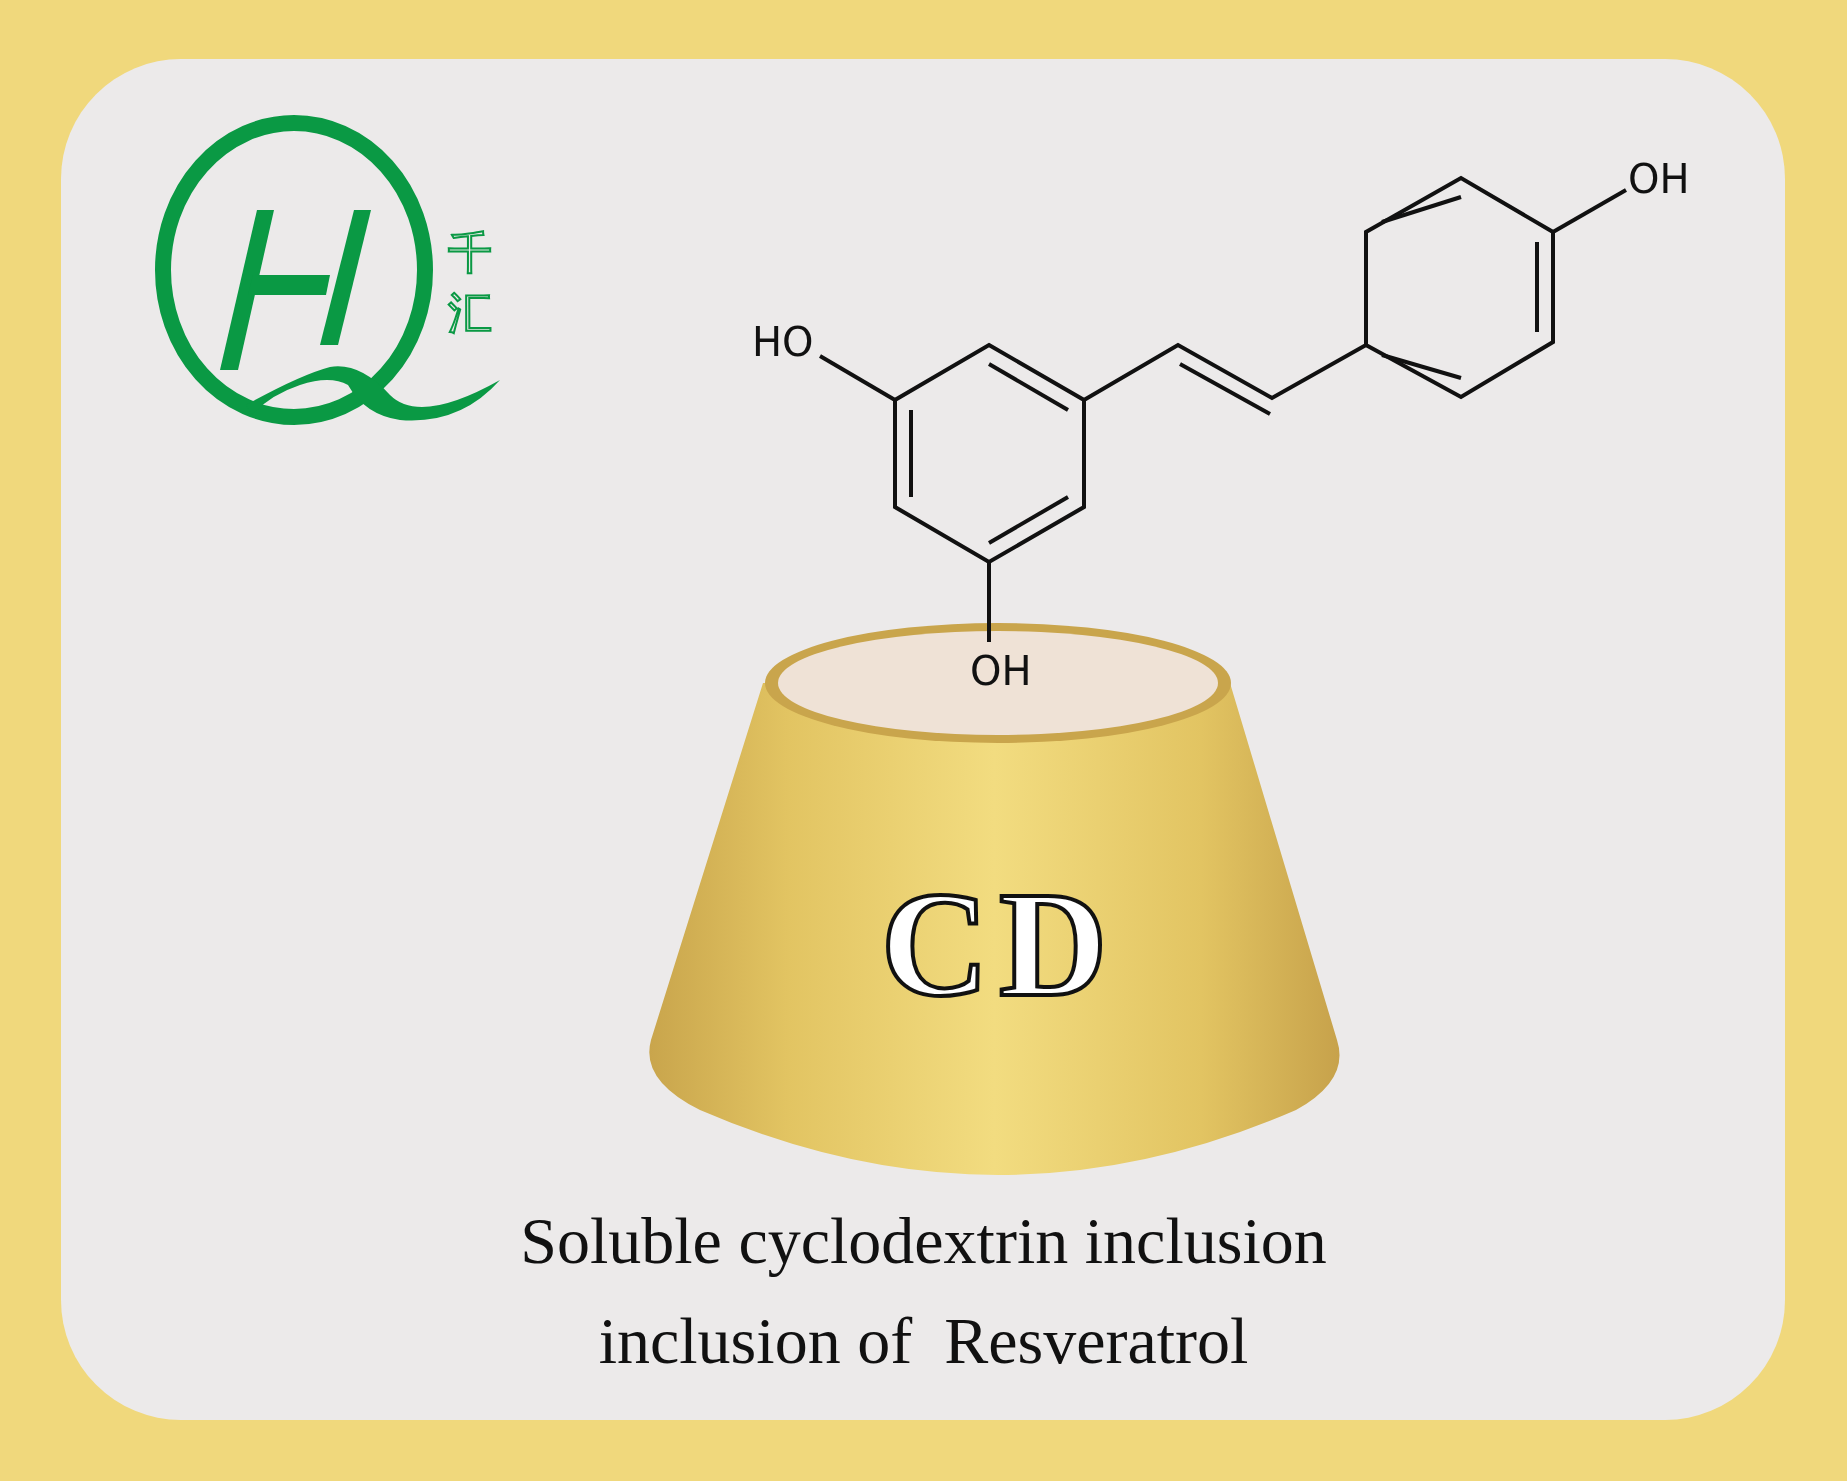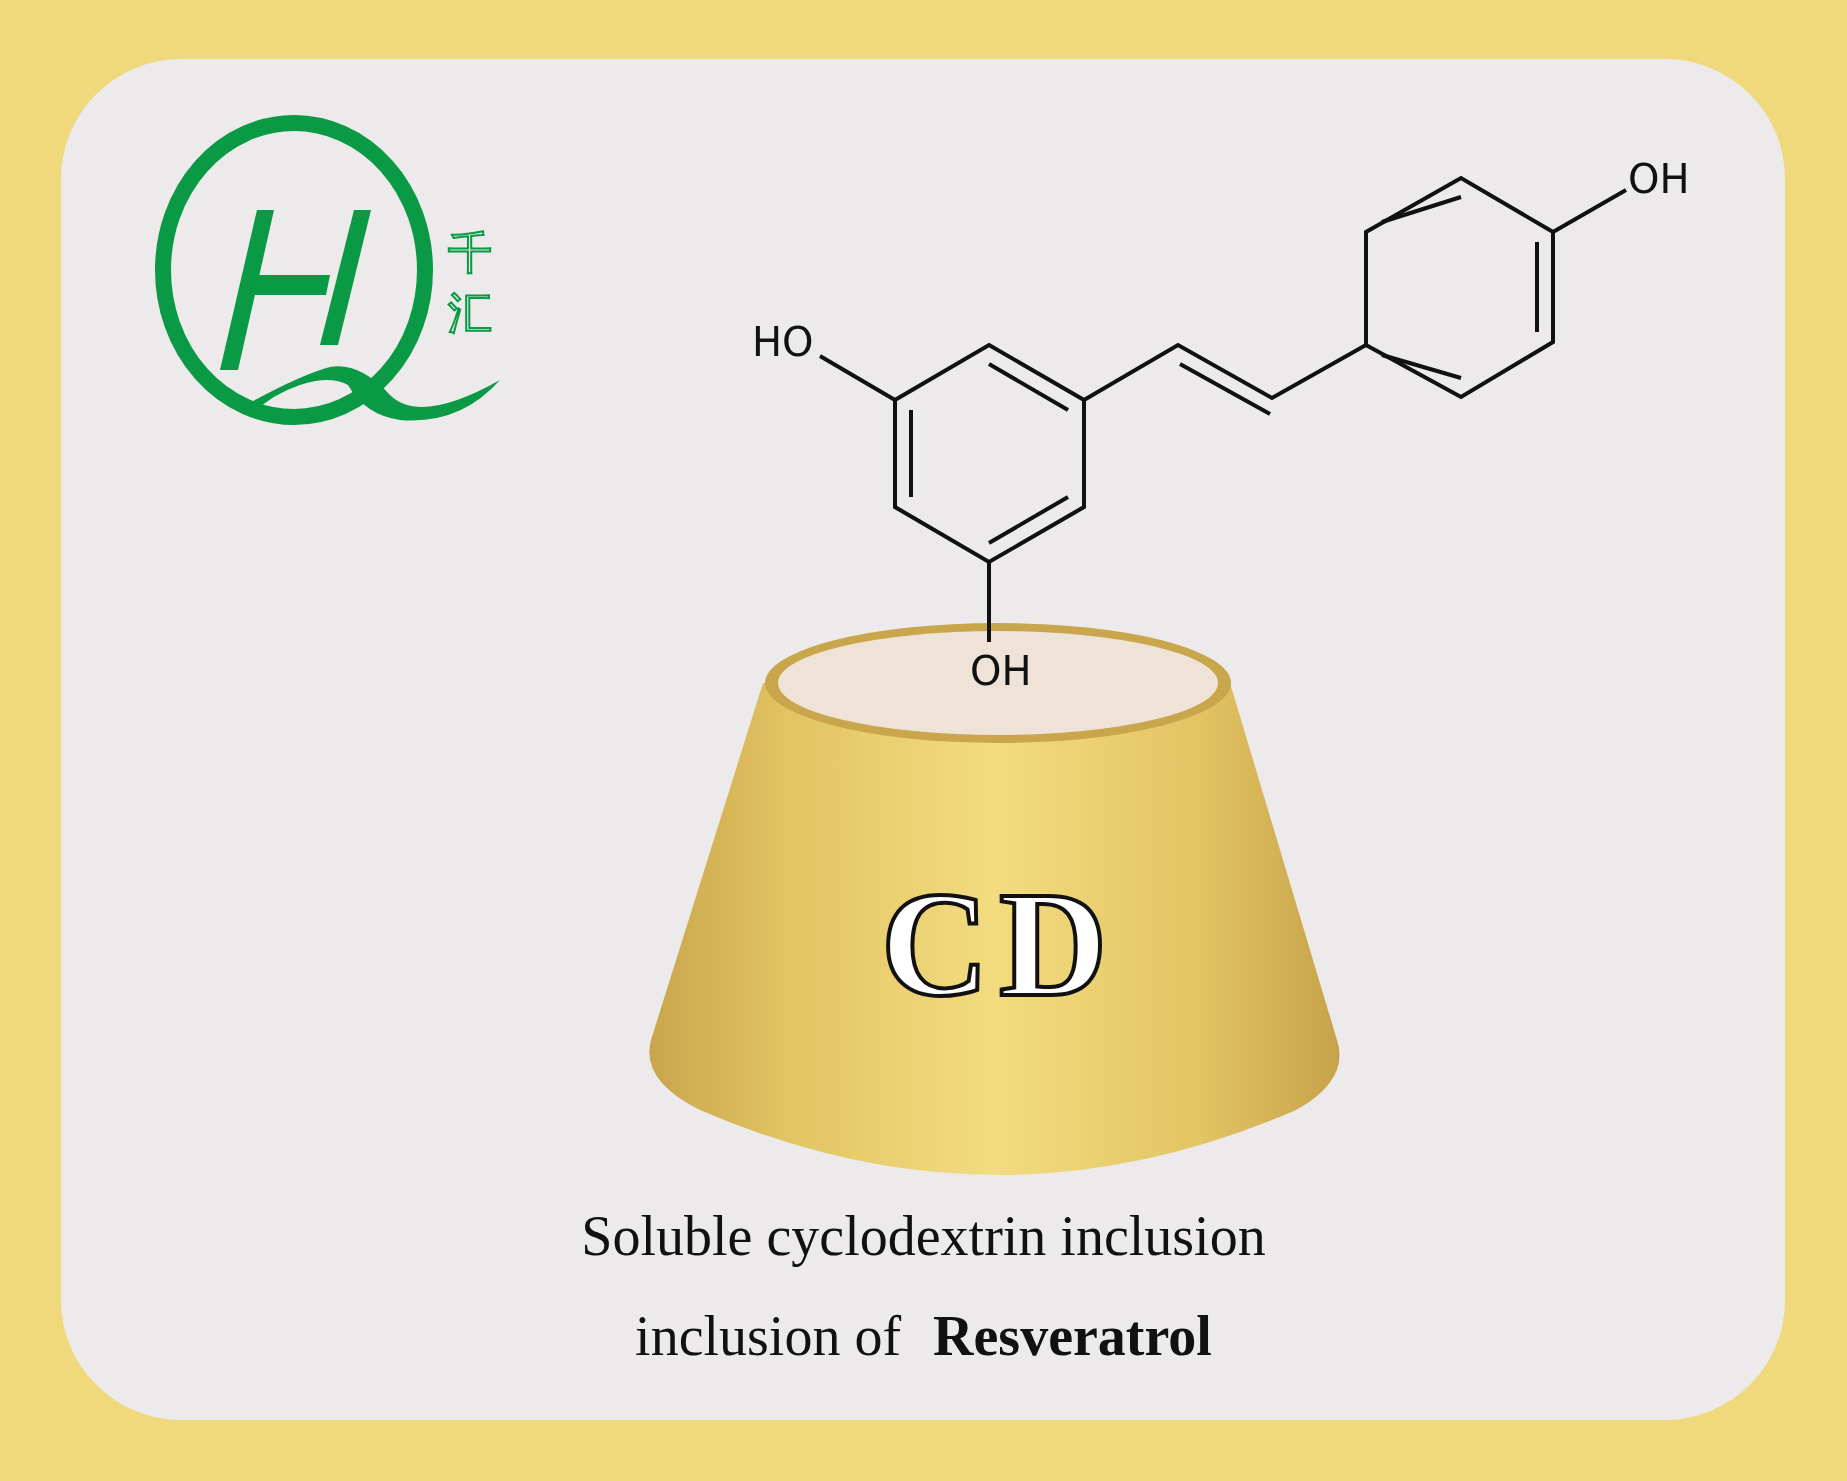--- a/index.html
+++ b/index.html
@@ -1,22 +1,22 @@
 <!DOCTYPE html>
 <html><head>
 <meta charset="utf-8">
 <style>
   html, body { margin:0; padding:0; }
   body { width:1847px; height:1481px; background:#f0d87c; position:relative; overflow:hidden; font-family:"DejaVu Sans", sans-serif; }
   .panel { position:absolute; left:61px; top:59px; width:1724px; height:1361px; background:#eceaea; border-radius:120px; }
   svg.art { position:absolute; left:0; top:0; }
-  .caption { position:absolute; left:0; width:1847px; text-align:center; font-family:"Liberation Serif","DejaVu Serif",serif; color:#111; font-size:56px; line-height:1; }
+  .caption { position:absolute; left:0; width:1847px; text-align:center; font-family:"Liberation Serif","DejaVu Serif",serif; color:#111; font-size:66px; line-height:1; }
   .cap1 { top:1208px; }
   .cap2 { top:1308px; }
-  .cap2 b { font-weight:bold; margin-left:32px; }
+  .cap2 b { font-weight:normal; margin-left:32px; }
 </style>
 </head>
 <body>
 
 <div class="panel"></div>
 
 <svg class="art" width="1847" height="1481" viewBox="0 0 1847 1481">
   <defs>
     <linearGradient id="cupgrad" x1="0" x2="1" y1="0" y2="0">
       <stop offset="0" stop-color="#c9a54c"></stop>

